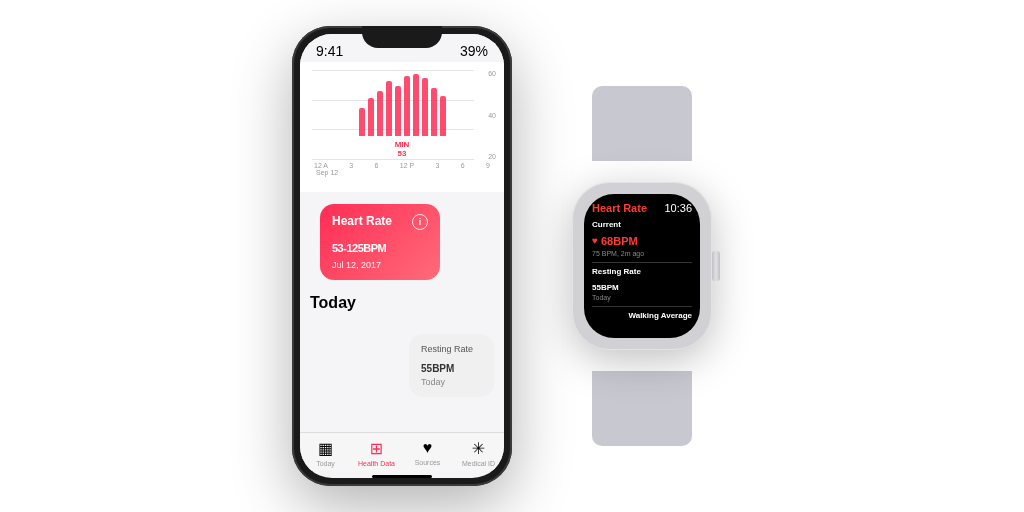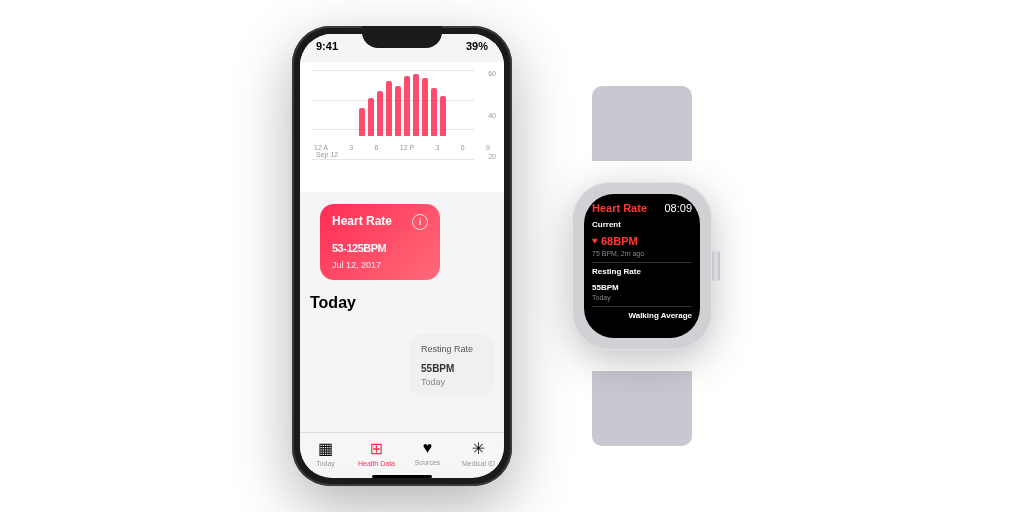--- a/index.html
+++ b/index.html
@@ -56,22 +56,23 @@
       display: flex;
       flex-direction: column;
     }
 
     .iphone-status-bar {
       height: 28px;
       background: #f5f5f7;
       padding: 6px 16px 0;
       display: flex;
       justify-content: space-between;
-      font-size: 11px;
-      font-weight: 700;
+      align-items: center;
+      font-size: 14px;
+      font-weight: 400;
     }
 
     
     .chart-area {
       background: #fff;
       padding: 8px 12px 4px;
       height: 130px;
       position: relative;
     }
 
@@ -446,20 +447,24 @@
           <div class="chart-bar" style="height:38px"></div>
           <div class="chart-bar" style="height:45px"></div>
           <div class="chart-bar" style="height:55px"></div>
           <div class="chart-bar" style="height:50px"></div>
           <div class="chart-bar" style="height:60px"></div>
           <div class="chart-bar" style="height:62px"></div>
           <div class="chart-bar" style="height:58px"></div>
           <div class="chart-bar" style="height:48px"></div>
           <div class="chart-bar" style="height:40px"></div>
         </div>
+        <div class="chart-min-label">
+          <div>MIN</div>
+          <div>53</div>
+        </div>
         <div class="chart-x-labels">
           <span>12 A</span>
           <span>3</span>
           <span>6</span>
           <span>12 P</span>
           <span>3</span>
           <span>6</span>
           <span>9</span>
         </div>
         <div style="text-align:left; padding-left:4px; font-size:7px; color:#999;">Sep 12</div>
@@ -515,21 +520,21 @@
 
   <div class="watch">
     <div class="watch-band-top"></div>
     <div class="watch-band-bottom"></div>
     <div class="watch-body">
       <div class="watch-crown"></div>
       <div class="watch-screen">
 
         <div class="watch-header">
           <span class="watch-title">Heart Rate</span>
-          <span class="watch-time">08:09</span>
+          <span class="watch-time">10:36</span>
         </div>
 
         <div class="watch-section">
           <div class="watch-section-title">Current</div>
           <div class="watch-section-value">
             <span class="watch-heart-icon">♥</span>
             <span class="watch-bpm">
               <span>68</span><span>BPM</span>
             </span>
           </div>

